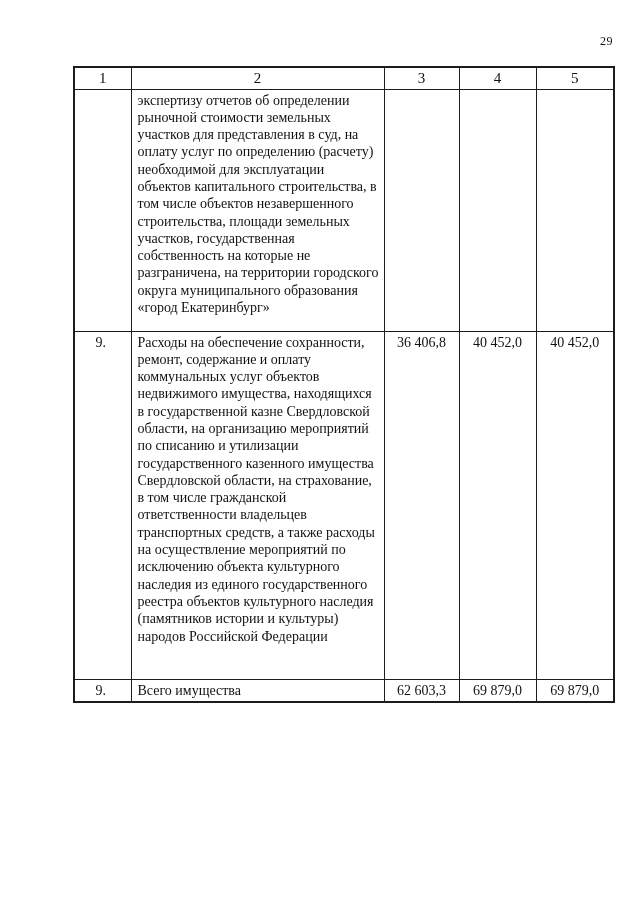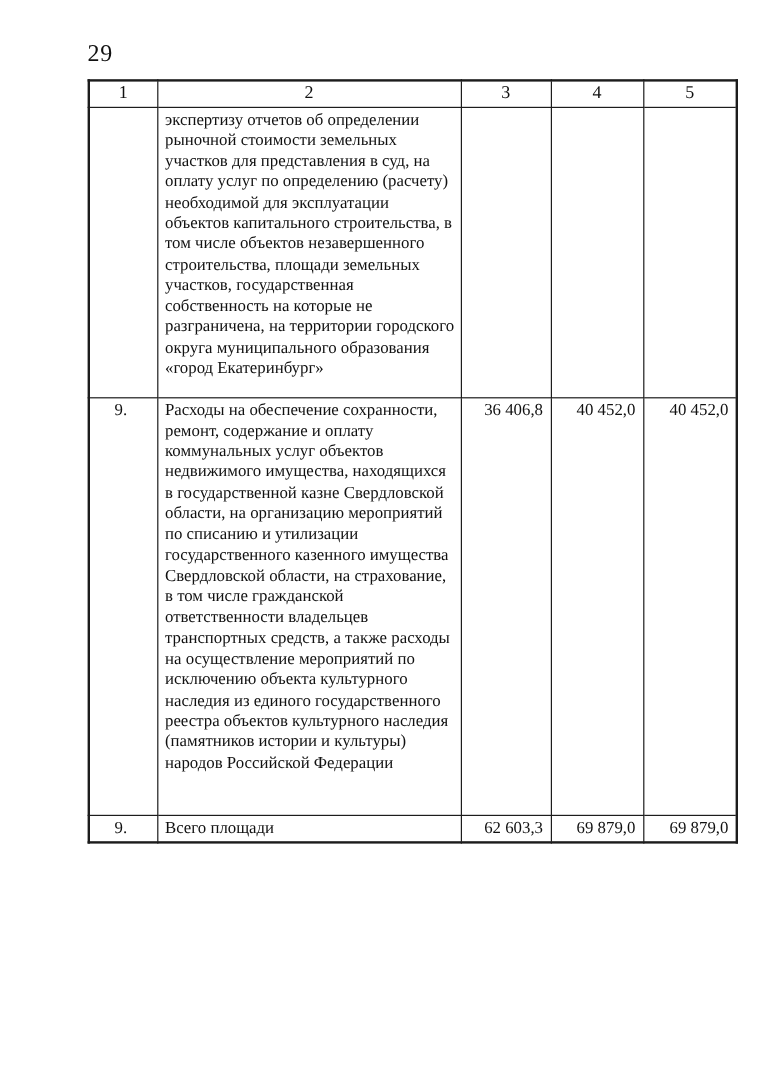--- a/index.html
+++ b/index.html
@@ -13,22 +13,22 @@
     position: relative;
     font-family: "Liberation Serif", serif;
     color: #111111;
     overflow: hidden;
   }
   .page-number {
     position: absolute;
     top: 34px;
     left: 73px;
     width: 540px;
-    text-align: left;
-    font-size: 20px;
+    text-align: right;
+    font-size: 12px;
     letter-spacing: 0.5px;
   }
   table.doc-table {
     position: absolute;
     top: 66px;
     left: 73px;
     width: 540px;
     border-collapse: collapse;
     table-layout: fixed;
     border: 2px solid #1c1c1c;
@@ -49,21 +49,21 @@
     line-height: 17.3px;
     vertical-align: top;
     padding: 2px 3px 2px 6px;
   }
   td.cell-num {
     text-align: center;
     padding-left: 0;
     padding-right: 4px;
   }
   td.cell-amount {
-    text-align: right;
+    text-align: center;
     padding-right: 6px;
     white-space: nowrap;
   }
   tr.row-header { height: 22px; }
   tr.row-a { height: 242px; }
   tr.row-b { height: 348px; }
   tr.row-c { height: 22px; }
 </style>
 </head>
 <body>
@@ -98,19 +98,19 @@
     <tr class="row-b">
       <td class="cell-num">9.</td>
       <td class="cell-desc">Расходы на обеспечение сохранности, ремонт, содержание и оплату коммунальных услуг объектов недвижимого имущества, находящихся в государственной казне Свердловской области, на организацию мероприятий по списанию и утилизации государственного казенного имущества Свердловской области, на страхование, в том числе гражданской ответственности владельцев транспортных средств, а также расходы на осуществление мероприятий по исключению объекта культурного наследия из единого государственного реестра объектов культурного наследия (памятников истории и культуры) народов Российской Федерации</td>
       <td class="cell-amount">36 406,8</td>
       <td class="cell-amount">40 452,0</td>
       <td class="cell-amount">40 452,0</td>
     </tr>
 
     <tr class="row-c">
       <td class="cell-num">9.</td>
-      <td class="cell-desc">Всего площади</td>
+      <td class="cell-desc">Всего имущества</td>
       <td class="cell-amount">62 603,3</td>
       <td class="cell-amount">69 879,0</td>
       <td class="cell-amount">69 879,0</td>
     </tr>
   </tbody>
 </table>
 
 </body></html>

